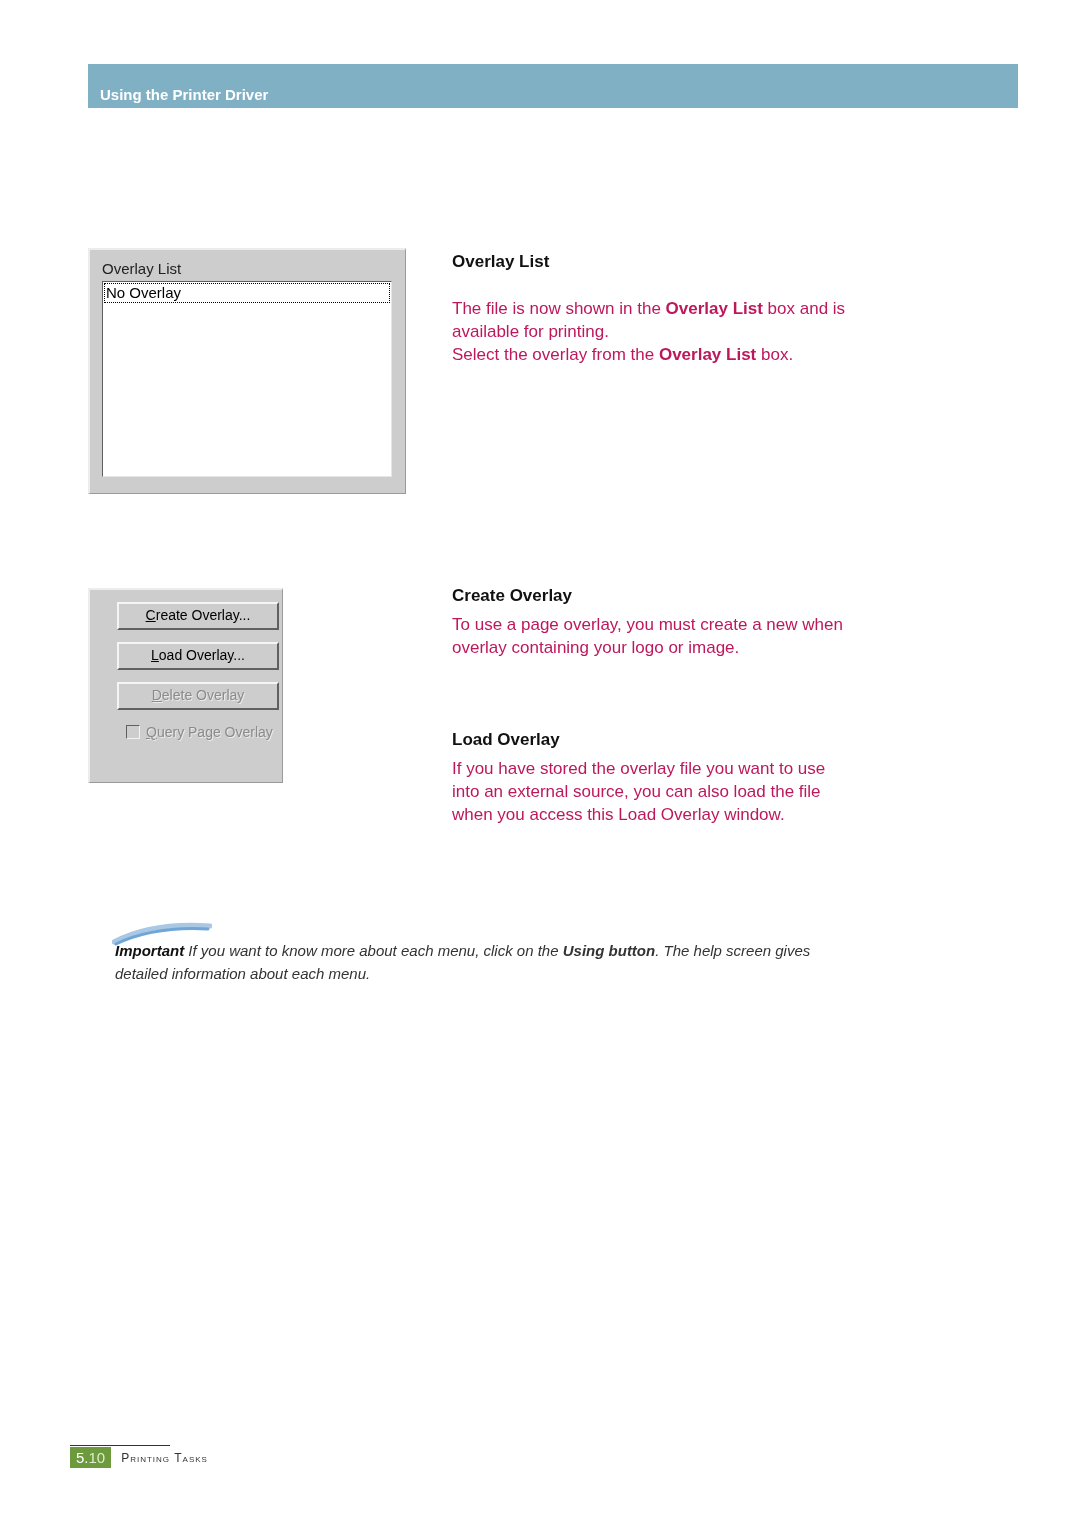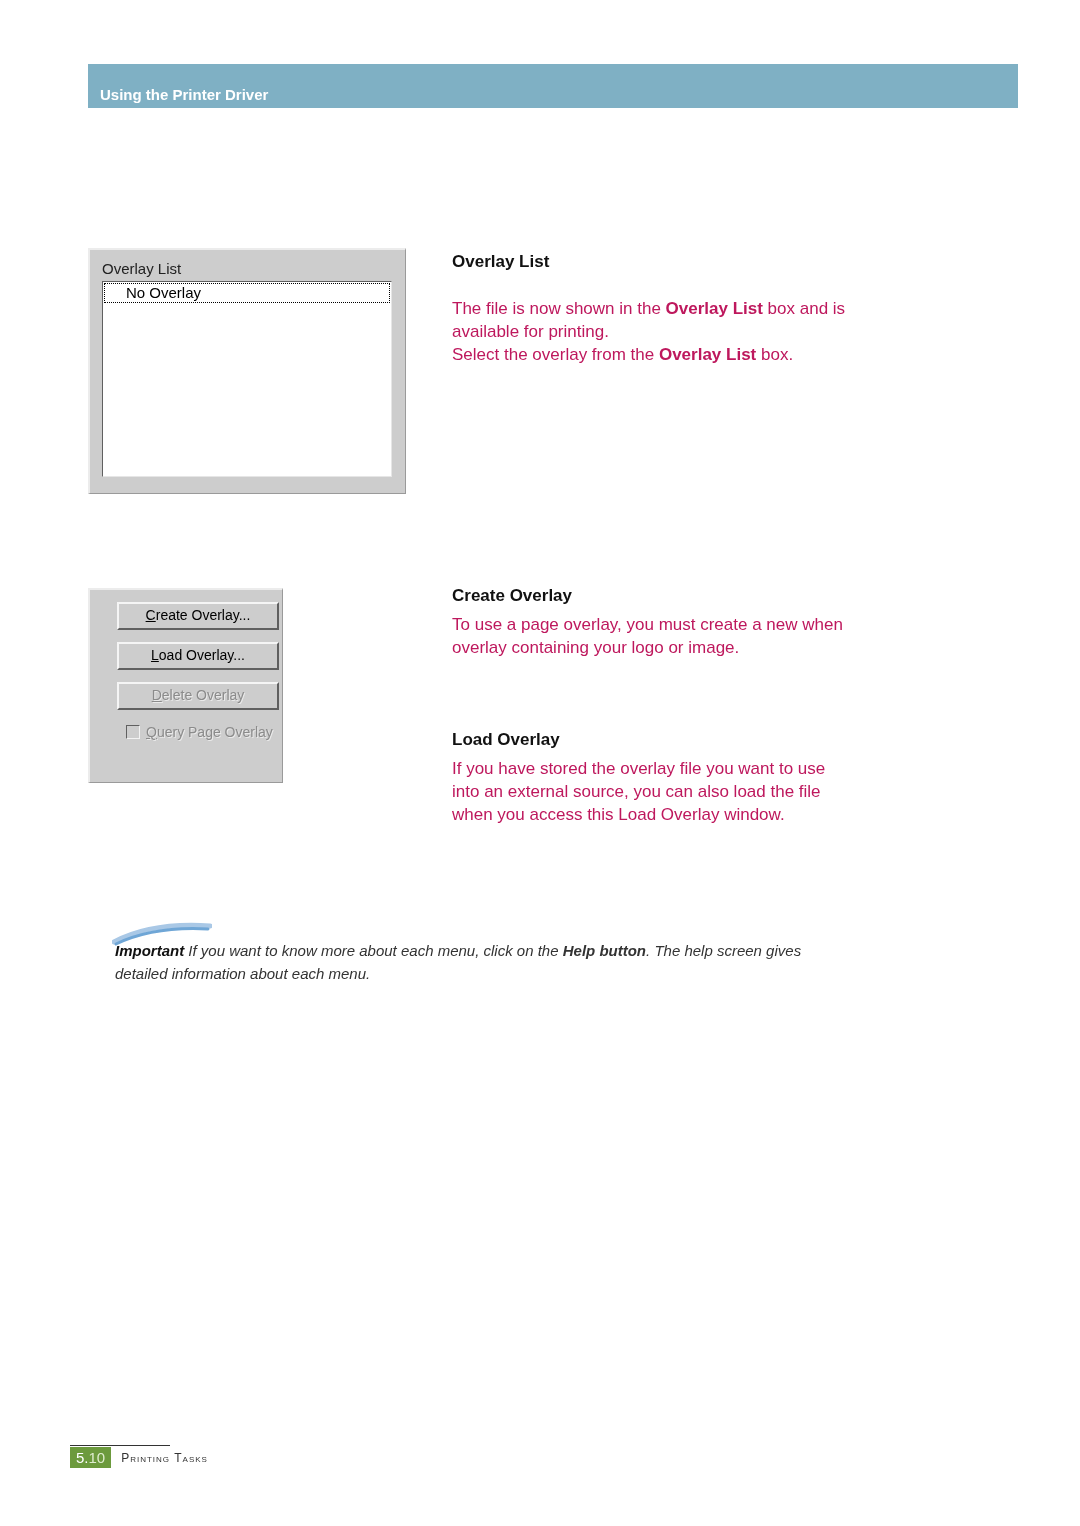--- a/index.html
+++ b/index.html
@@ -52,21 +52,21 @@
     background: #fff;
     border-top: 1px solid #606060;
     border-left: 1px solid #606060;
     border-right: 1px solid #e6e6e6;
     border-bottom: 1px solid #e6e6e6;
     overflow: hidden;
   }
   .list-item {
     font-family: "MS Sans Serif", Tahoma, sans-serif;
     font-size: 15px;
-    padding: 0 21px;
+    padding: 0 1px;
     color: #000;
     border: 1px dotted #000;
     margin: 1px;
     line-height: 18px;
   }
 
   
   .rcol {
     position: absolute;
     left: 452px;
@@ -244,21 +244,21 @@
 
 <div class="rcol h-load sec-heading">Load Overlay</div>
 <div class="rcol p-load sec-para">If you have stored the overlay file you want to use into an external source, you can also load the file when you access this Load Overlay window.</div>
 
 <svg class="swoosh" viewBox="0 0 100 28">
   <path d="M2 22 Q 40 2 98 6" stroke="#a9c8e6" stroke-width="5" fill="none" stroke-linecap="round"></path>
   <path d="M4 24 Q 42 6 96 9" stroke="#6fa6d6" stroke-width="3" fill="none" stroke-linecap="round"></path>
 </svg>
 
 <div class="important-block">
-  <span class="lead">Important</span><span> If you want to know more about each menu, click on the </span><span class="hb">Help button</span><span>. The help screen gives detailed information about each menu.</span>
+  <span class="lead">Important</span><span> If you want to know more about each menu, click on the </span><span class="hb">Using button</span><span>. The help screen gives detailed information about each menu.</span>
 </div>
 
 <div class="footer-rule"></div>
 <div class="footer">
   <span class="page-badge">
     <span>5.</span><span class="pale">10</span>
   </span>
   <span class="footer-label">Printing Tasks</span>
 </div>
 

